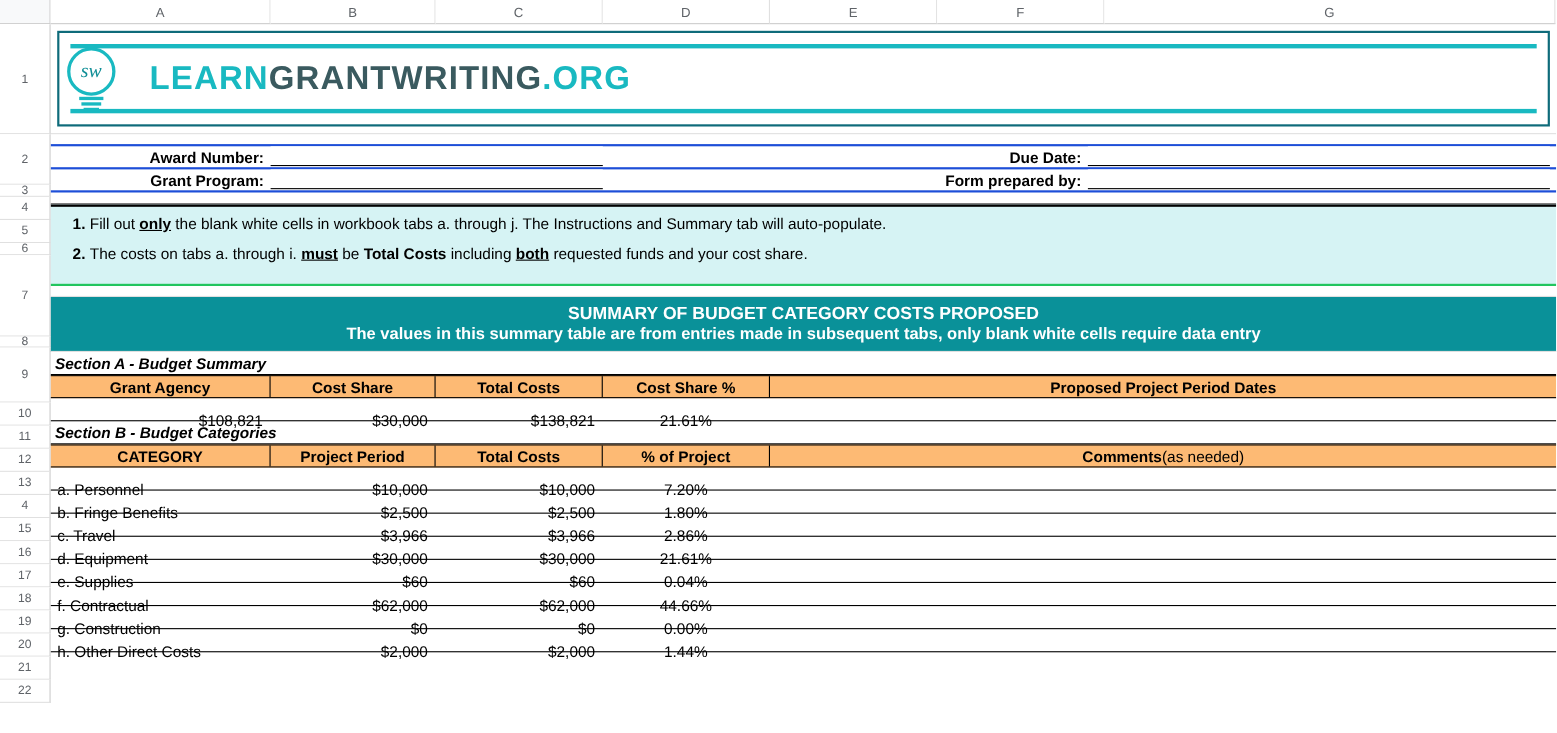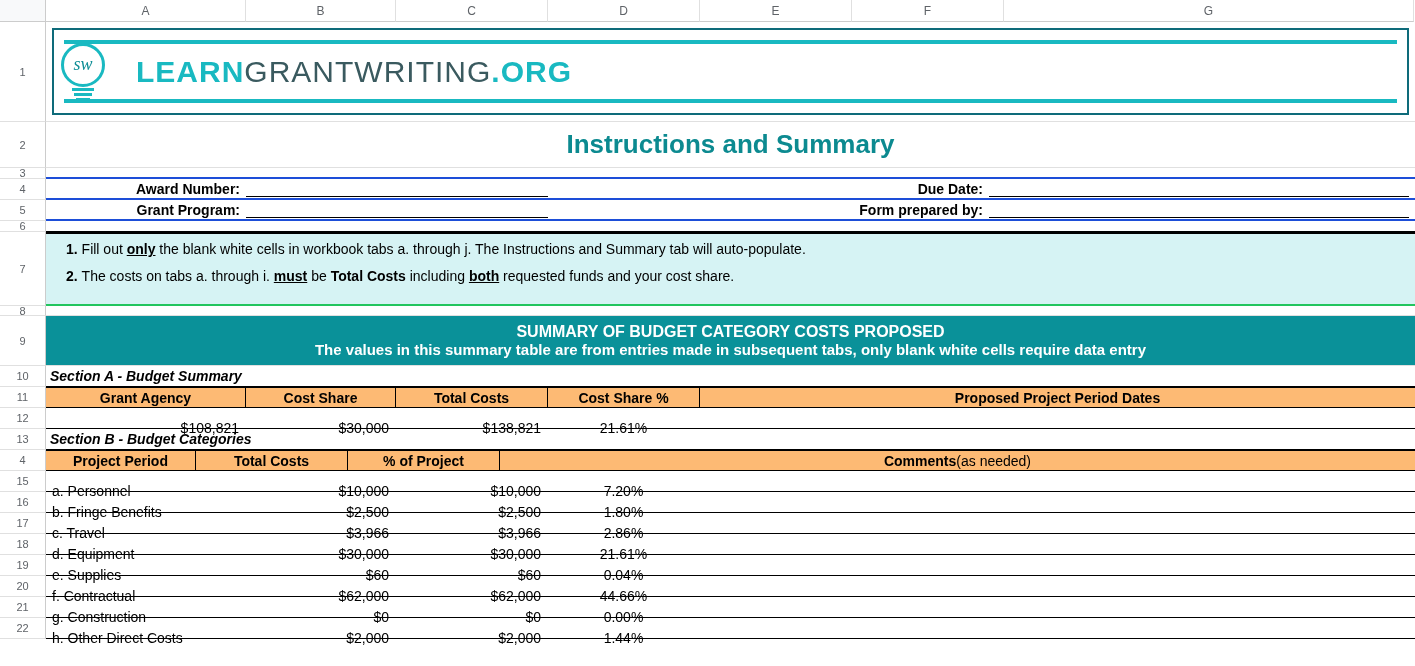--- a/index.html
+++ b/index.html
@@ -69,21 +69,21 @@
     position:absolute; top:0; left:7px;
     display:flex;align-items:center;justify-content:center;
     font-family: "Brush Script MT", cursive; font-size:18px; color:#0f8e96; font-style:italic;
     background:#fff;
   }
   .bulb-base1 { position:absolute; bottom:10px; left:18px; width:22px; height:3px; background:#19b9c1; }
   .bulb-base2 { position:absolute; bottom:5px; left:20px; width:18px; height:3px; background:#19b9c1; }
   .bulb-base3 { position:absolute; bottom:0px; left:22px; width:14px; height:3px; background:#19b9c1; }
   .wordmark { font-size:30px; font-weight:600; letter-spacing:1px; background:#fff; padding:0 6px; z-index:2; }
   .wm1 { color:#19b9c1; font-weight:700; }
-  .wm2 { color:#3a5a5f; font-weight:400; }
+  .wm2 { color:#3a5a5f; font-weight:700; }
   .wm3 { color:#19b9c1; font-weight:700; }
 
   
   .title2 {
     height: 46px; display:flex; align-items:center; justify-content:center;
     font-size: 26px; font-weight:700; color:#0c8a90;
     border-bottom:1px solid #e0e0e0;
   }
 
   
@@ -193,21 +193,20 @@
           <div class="bulb-base1"></div>
           <div class="bulb-base2"></div>
           <div class="bulb-base3"></div>
         </div>
         <div class="wordmark">
           <span class="wm1">LEARN</span><span class="wm2">GRANTWRITING</span><span class="wm3">.ORG</span>
         </div>
       </div>
     </div>
 
-    <div class="title2">Instructions and Summary</div>
 
     <div class="lblrow" style="height:11px"></div>
 
     <div class="lblrow">
       <div class="lbl-left">Award Number:</div>
       <div class="lbl-input bg-wh"></div>
       <div class="spacer"></div>
       <div class="lbl-right">Due Date:</div>
       <div class="lbl-input-r bg-wh"></div>
     </div>
@@ -253,20 +252,21 @@
       <div class="d-cell d-right bg-lt wA">$108,821</div>
       <div class="d-cell d-right bg-lt wB">$30,000</div>
       <div class="d-cell d-right bg-lt wC">$138,821</div>
       <div class="d-cell d-center bg-lt wD">21.61%</div>
       <div class="d-cell bg-wh wRest noright"></div>
     </div>
 
     <div class="secrow">Section B - Budget Categories</div>
 
     <div class="th-row">
+      <div class="th-cell wA">CATEGORY</div>
       <div class="th-cell wB">Project Period</div>
       <div class="th-cell wC">Total Costs</div>
       <div class="th-cell wD">% of Project</div>
       <div class="th-cell wRest noright">
         <span style="font-weight:700">Comments</span>
           <span class="plain"> (as needed)</span>
       </div>
     </div>
 
     <div id="secb-rows">

